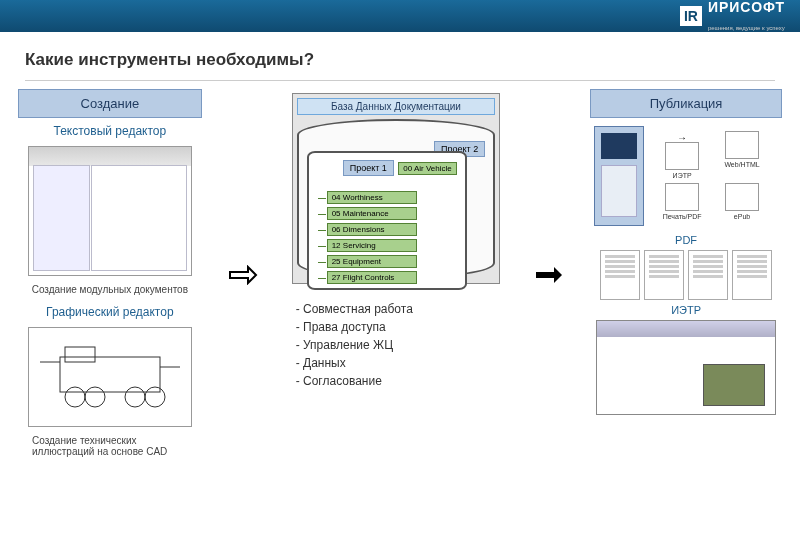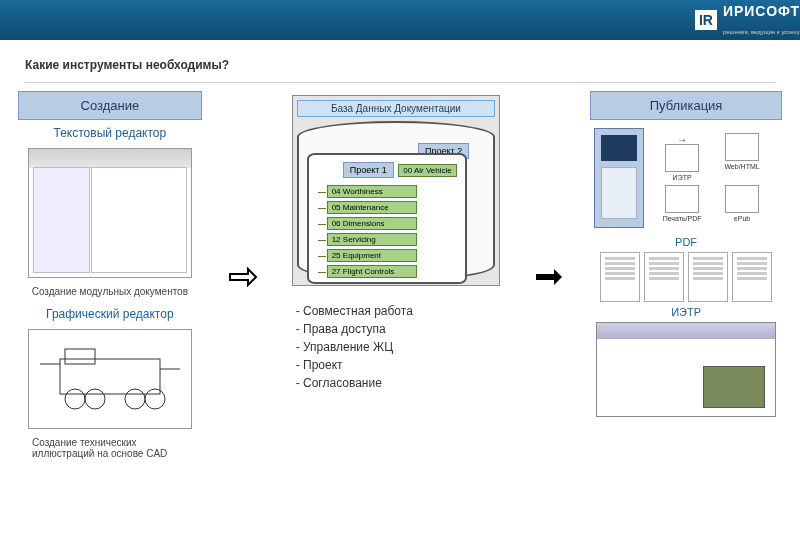--- a/index.html
+++ b/index.html
@@ -1,43 +1,43 @@
 <!DOCTYPE html>
 <html><head>
 <meta charset="utf-8">
 <style>
 *{box-sizing:border-box;margin:0;padding:0;font-family:Arial,Helvetica,sans-serif}
 body{width:800px;height:554px;background:#fff;position:relative;overflow:hidden}
-.topbar{height:40px;background:linear-gradient(#1a6a9a,#0f4a70);display:flex;align-items:center;justify-content:flex-end;}
+.topbar{height:32px;background:linear-gradient(#1a6a9a,#0f4a70);display:flex;align-items:center;justify-content:flex-end;padding-right:15px}
 .logo{display:flex;align-items:center;gap:6px;color:#fff}
 .logo-sq{background:#fff;color:#0f4a70;font-weight:bold;padding:2px 4px;font-size:14px}
 .logo-txt{font-weight:bold;font-size:14px;letter-spacing:1px}
 .logo-sub{font-size:6px;color:#ccc}
-.title{font-size:12px;font-weight:bold;color:#333;padding:18px 0 10px 25px}
+.title{font-size:17px;font-weight:bold;color:#333;padding:18px 0 10px 25px}
 .hr{height:1px;background:#ccc;margin:0 25px 8px}
 .cols{display:flex;gap:24px;padding:0 18px}
 .col{display:flex;flex-direction:column}
 .c1{width:225px}
 .c2{width:275px}
 .c3{width:235px}
 .pill{background:#b8cce4;color:#1f3a5f;font-size:13px;text-align:center;padding:6px;border:1px solid #7a99c2}
 .subh{color:#1f5f8f;font-size:12px;text-align:center;padding:6px 0}
 .imgbox{border:1px solid #999;background:#f5f5f5;margin:2px 10px 4px;position:relative;overflow:hidden}
 .editor-mock{height:130px;background:linear-gradient(#d0d0d0,#e8e8e8 15%,#fff 15%);position:relative}
 .editor-mock::before{content:"";position:absolute;top:18px;left:4px;width:55px;bottom:4px;background:#eef;border:1px solid #bbc}
 .editor-mock::after{content:"";position:absolute;top:18px;left:62px;right:4px;bottom:4px;background:#fff;border:1px solid #bbc}
 .cap{font-size:10px;color:#444;text-align:center;padding:4px 6px}
 .cad-mock{height:100px;background:#fff;display:flex;align-items:center;justify-content:center}
 .cad-mock svg{width:160px;height:80px}
 .db-area{border:1px solid #888;margin:4px 8px 8px;padding:4px;background:#e5e5e5}
 .db-title{background:#cfe2f3;border:1px solid #6fa8dc;font-size:10px;text-align:center;padding:2px;color:#1f3a5f}
 .cyl-out{border:2px solid #555;border-radius:50%/10%;height:160px;margin-top:4px;position:relative;background:#fafafa}
-.proj2{position:absolute;right:24px;top:20px;background:#b8cce4;border:1px solid #7a99c2;font-size:9px;padding:2px 6px}
+.proj2{position:absolute;right:8px;top:20px;background:#b8cce4;border:1px solid #7a99c2;font-size:9px;padding:2px 6px}
 .proj1{position:absolute;left:8px;top:30px;width:160px;background:#fff;border:2px solid #555;border-radius:8px/6px;padding:4px}
-.proj1-lbl{background:#b8cce4;border:1px solid #7a99c2;font-size:9px;padding:2px 6px;display:inline-block;margin-left:30px;margin-bottom:4px}
+.proj1-lbl{background:#b8cce4;border:1px solid #7a99c2;font-size:9px;padding:2px 6px;display:inline-block;margin-left:30px;margin-bottom:12px}
 .tree-root{background:#a8d08d;border:1px solid #548235;font-size:8px;padding:1px 4px;display:inline-block}
 .tree-item{background:#a8d08d;border:1px solid #548235;font-size:8px;padding:1px 4px;margin-left:14px;margin-top:3px;display:block;width:90px;position:relative}
 .tree-item::before{content:"";position:absolute;left:-10px;top:50%;width:8px;height:1px;background:#548235}
 .bullets{font-size:12px;color:#333;padding:8px 12px;line-height:1.5}
 .server{width:50px;height:100px;background:#b8cce4;border:1px solid #5a7aa8;margin:6px auto 4px;position:relative}
 .server::before{content:"";position:absolute;top:6px;left:6px;right:6px;height:26px;background:#1f3a5f}
 .server::after{content:"";position:absolute;bottom:8px;left:6px;right:6px;height:50px;background:#e8eef5;border:1px solid #aac}
 .out-grid{display:grid;grid-template-columns:1fr 1fr;gap:4px;margin:4px 8px}
 .out-item{text-align:center}
 .out-ic{width:34px;height:28px;border:1px solid #999;margin:0 auto;background:#fff}
@@ -115,21 +115,21 @@
           <span class="tree-item">12 Servicing</span>
           <span class="tree-item">25 Equipment</span>
           <span class="tree-item">27 Flight Controls</span>
         </div>
       </div>
     </div>
     <div class="bullets">
       <div>- Совместная работа</div>
       <div>- Права доступа</div>
       <div> - Управление ЖЦ</div>
-      <div>- Проект</div>
+      <div>- Данных</div>
       <div>- Согласование</div>
     </div>
   </div>
 
   <div class="arrow">
       <svg viewBox="0 0 30 20">
         <path d="M2 7h18v-5l8 8-8 8v-5H2z" fill="#000"></path>
       </svg>
     </div>
 

